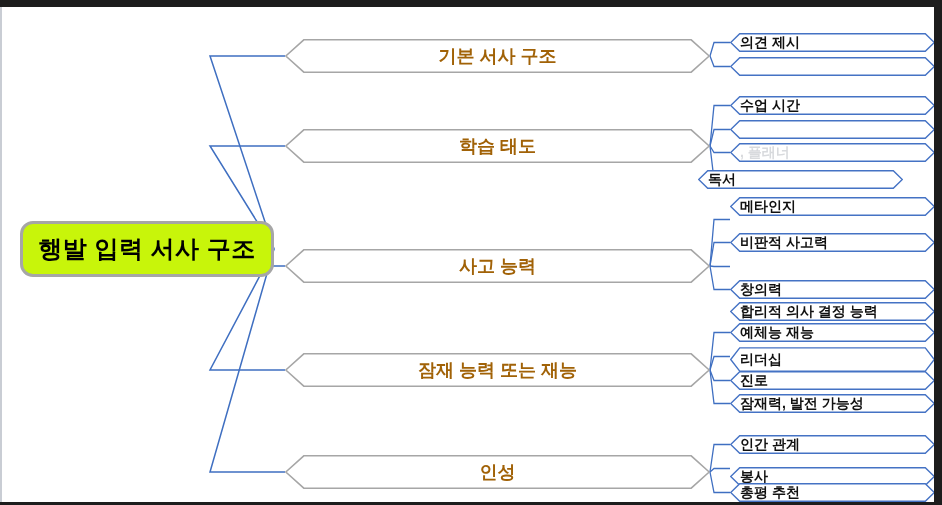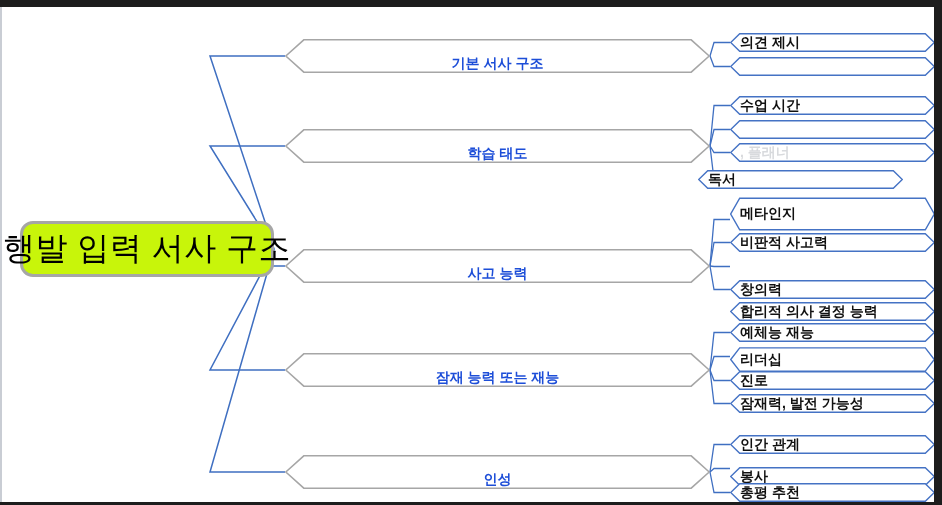--- a/index.html
+++ b/index.html
@@ -79,22 +79,22 @@
     background: #c8f50a;
     border: 3px solid #a6a6a6;
     border-radius: 13px;
     box-sizing: border-box;
     display: flex;
     align-items: center;
     justify-content: center;
     z-index: 10;
   }
   .root-node .label {
-    font-size: 32px;
-    font-weight: normal;
+    font-size: 24px;
+    font-weight: bold;
     color: #000000;
     letter-spacing: 0.5px;
     white-space: nowrap;
   }
 
   
   .branch-node {
     position: absolute;
     height: 34px;
     z-index: 10;
@@ -104,25 +104,24 @@
     left: 0; top: 0;
     width: 100%; height: 100%;
   }
   .branch-node .label {
     position: absolute;
     left: 0; top: 0;
     width: 100%; height: 100%;
     display: flex;
     align-items: center;
     justify-content: center;
-    font-size: 14px;
+    font-size: 18px;
     font-weight: bold;
-    color: #1d4ed8;
+    color: #a16207;
     white-space: nowrap;
-    margin-top: 8px;
   }
 
   
   .leaf-node {
     position: absolute;
     height: 19px;
     z-index: 10;
   }
   .leaf-node .hex {
     position: absolute;
@@ -231,21 +230,21 @@
             <path d="M 9.7 0.7 L 195.3 0.7 L 204.3 9.5 L 195.3 18.3 L 9.7 18.3 L 0.7 9.5 Z" fill="#ffffff" stroke="#4472c4" stroke-width="1.4" vector-effect="non-scaling-stroke"></path>
           </svg>
           <span class="label">독서</span>
         </div>
         <div class="branch-node" style="left: 283px; top: 242px; width: 425px; height: 34px;">
           <svg class="hex" viewBox="0 0 425 34" preserveAspectRatio="none">
             <path d="M 18.8 0.8 L 406.2 0.8 L 424.2 17 L 406.2 33.2 L 18.8 33.2 L 0.8 17 Z" fill="#ffffff" stroke="#a6a6a6" stroke-width="1.6" vector-effect="non-scaling-stroke"></path>
           </svg>
           <span class="label">사고 능력</span>
         </div>
-        <div class="leaf-node" style="left: 728px; top: 190px; width: 205px; height: 34px; text-decoration: underline;">
+        <div class="leaf-node" style="left: 728px; top: 190px; width: 205px; height: 19px; text-decoration: underline;">
           <svg class="hex" viewBox="0 0 205 19" preserveAspectRatio="none">
             <path d="M 9.7 0.7 L 195.3 0.7 L 204.3 9.5 L 195.3 18.3 L 9.7 18.3 L 0.7 9.5 Z" fill="#ffffff" stroke="#4472c4" stroke-width="1.4" vector-effect="non-scaling-stroke"></path>
           </svg>
           <span class="label">메타인지</span>
         </div>
         <div class="leaf-node" style="left: 728px; top: 226px; width: 205px; height: 19px;">
           <svg class="hex" viewBox="0 0 205 19" preserveAspectRatio="none">
             <path d="M 9.7 0.7 L 195.3 0.7 L 204.3 9.5 L 195.3 18.3 L 9.7 18.3 L 0.7 9.5 Z" fill="#ffffff" stroke="#4472c4" stroke-width="1.4" vector-effect="non-scaling-stroke"></path>
           </svg>
           <span class="label">비판적 사고력</span>

